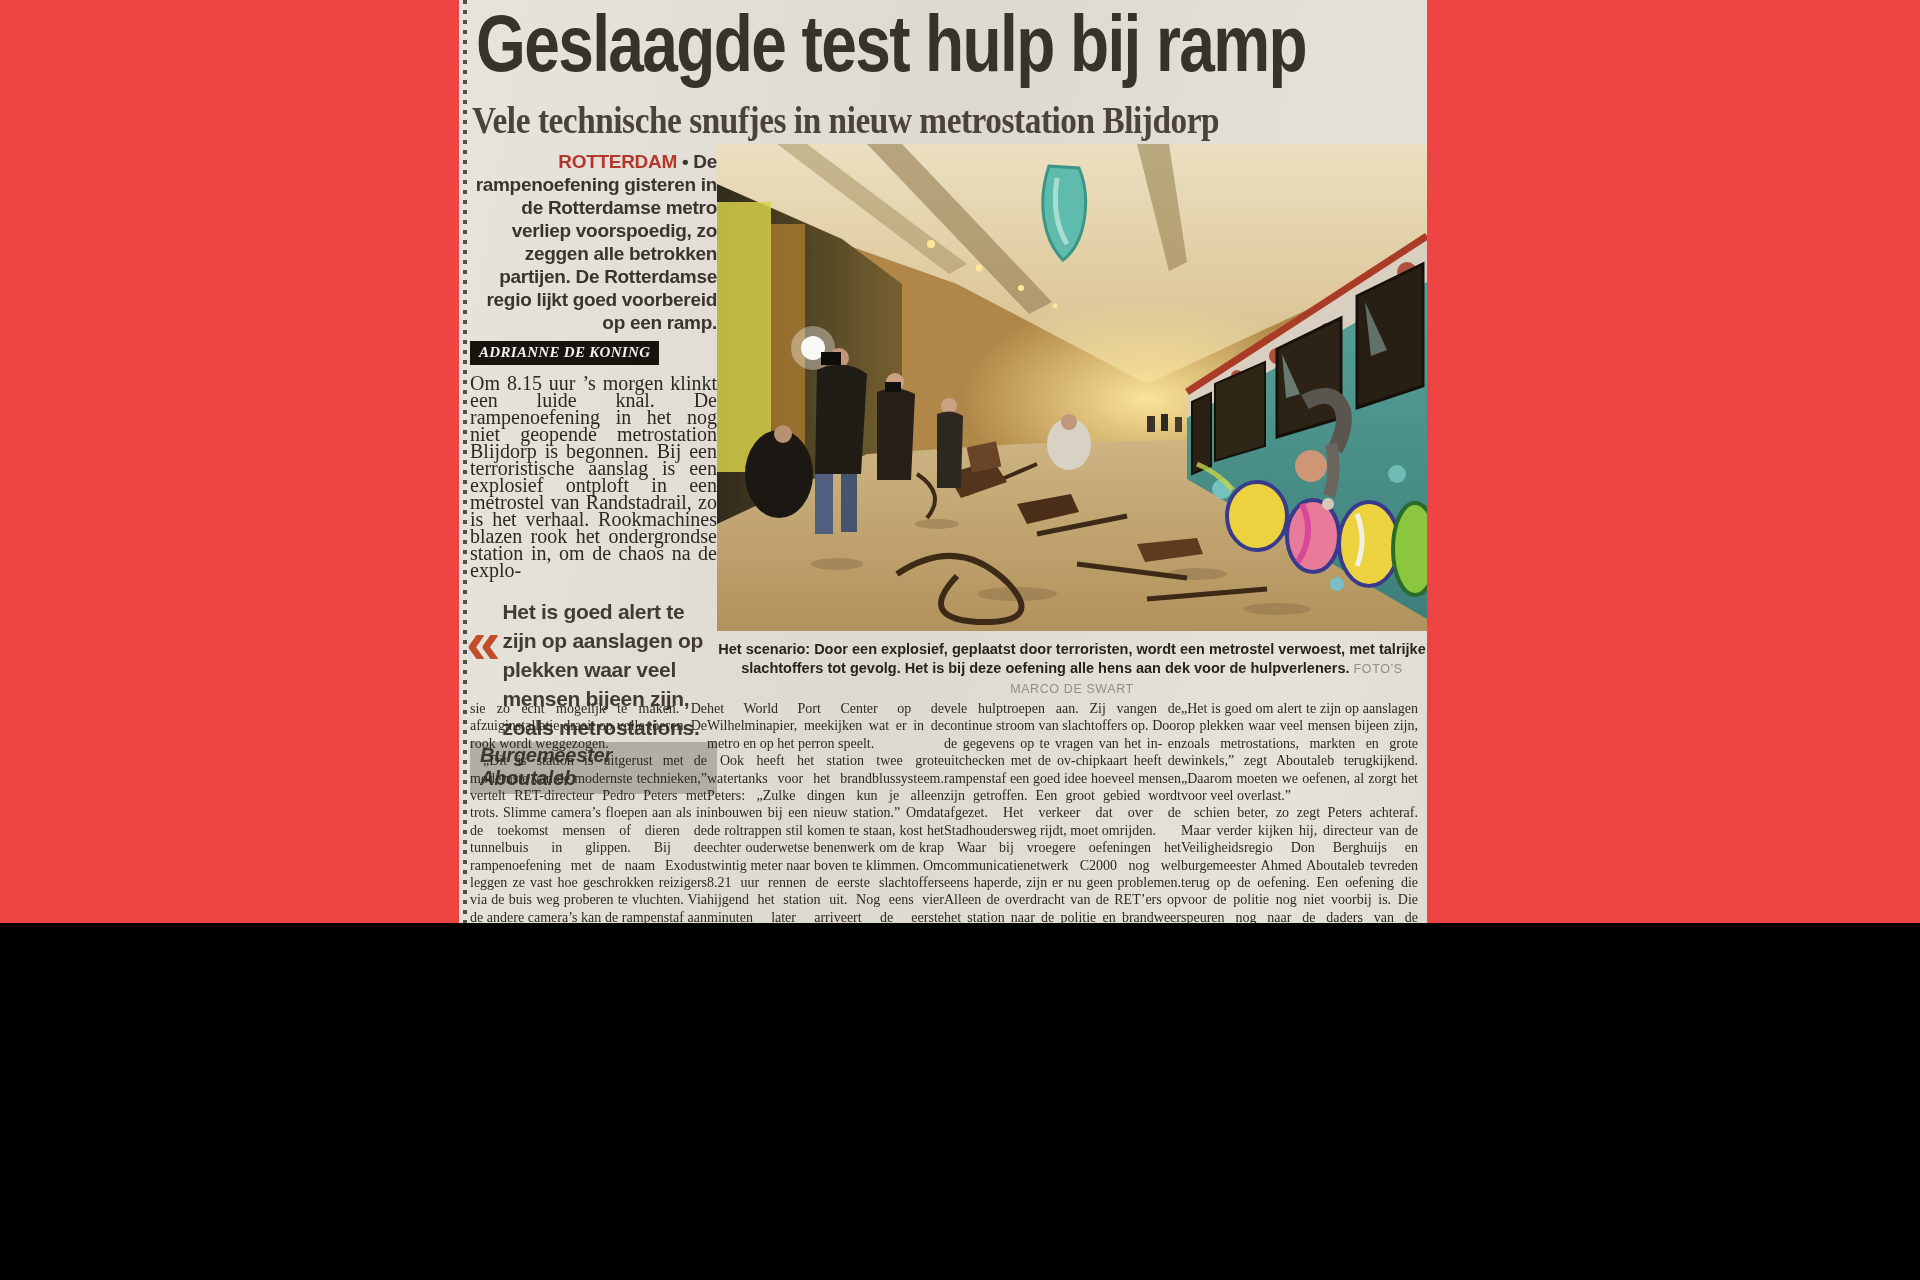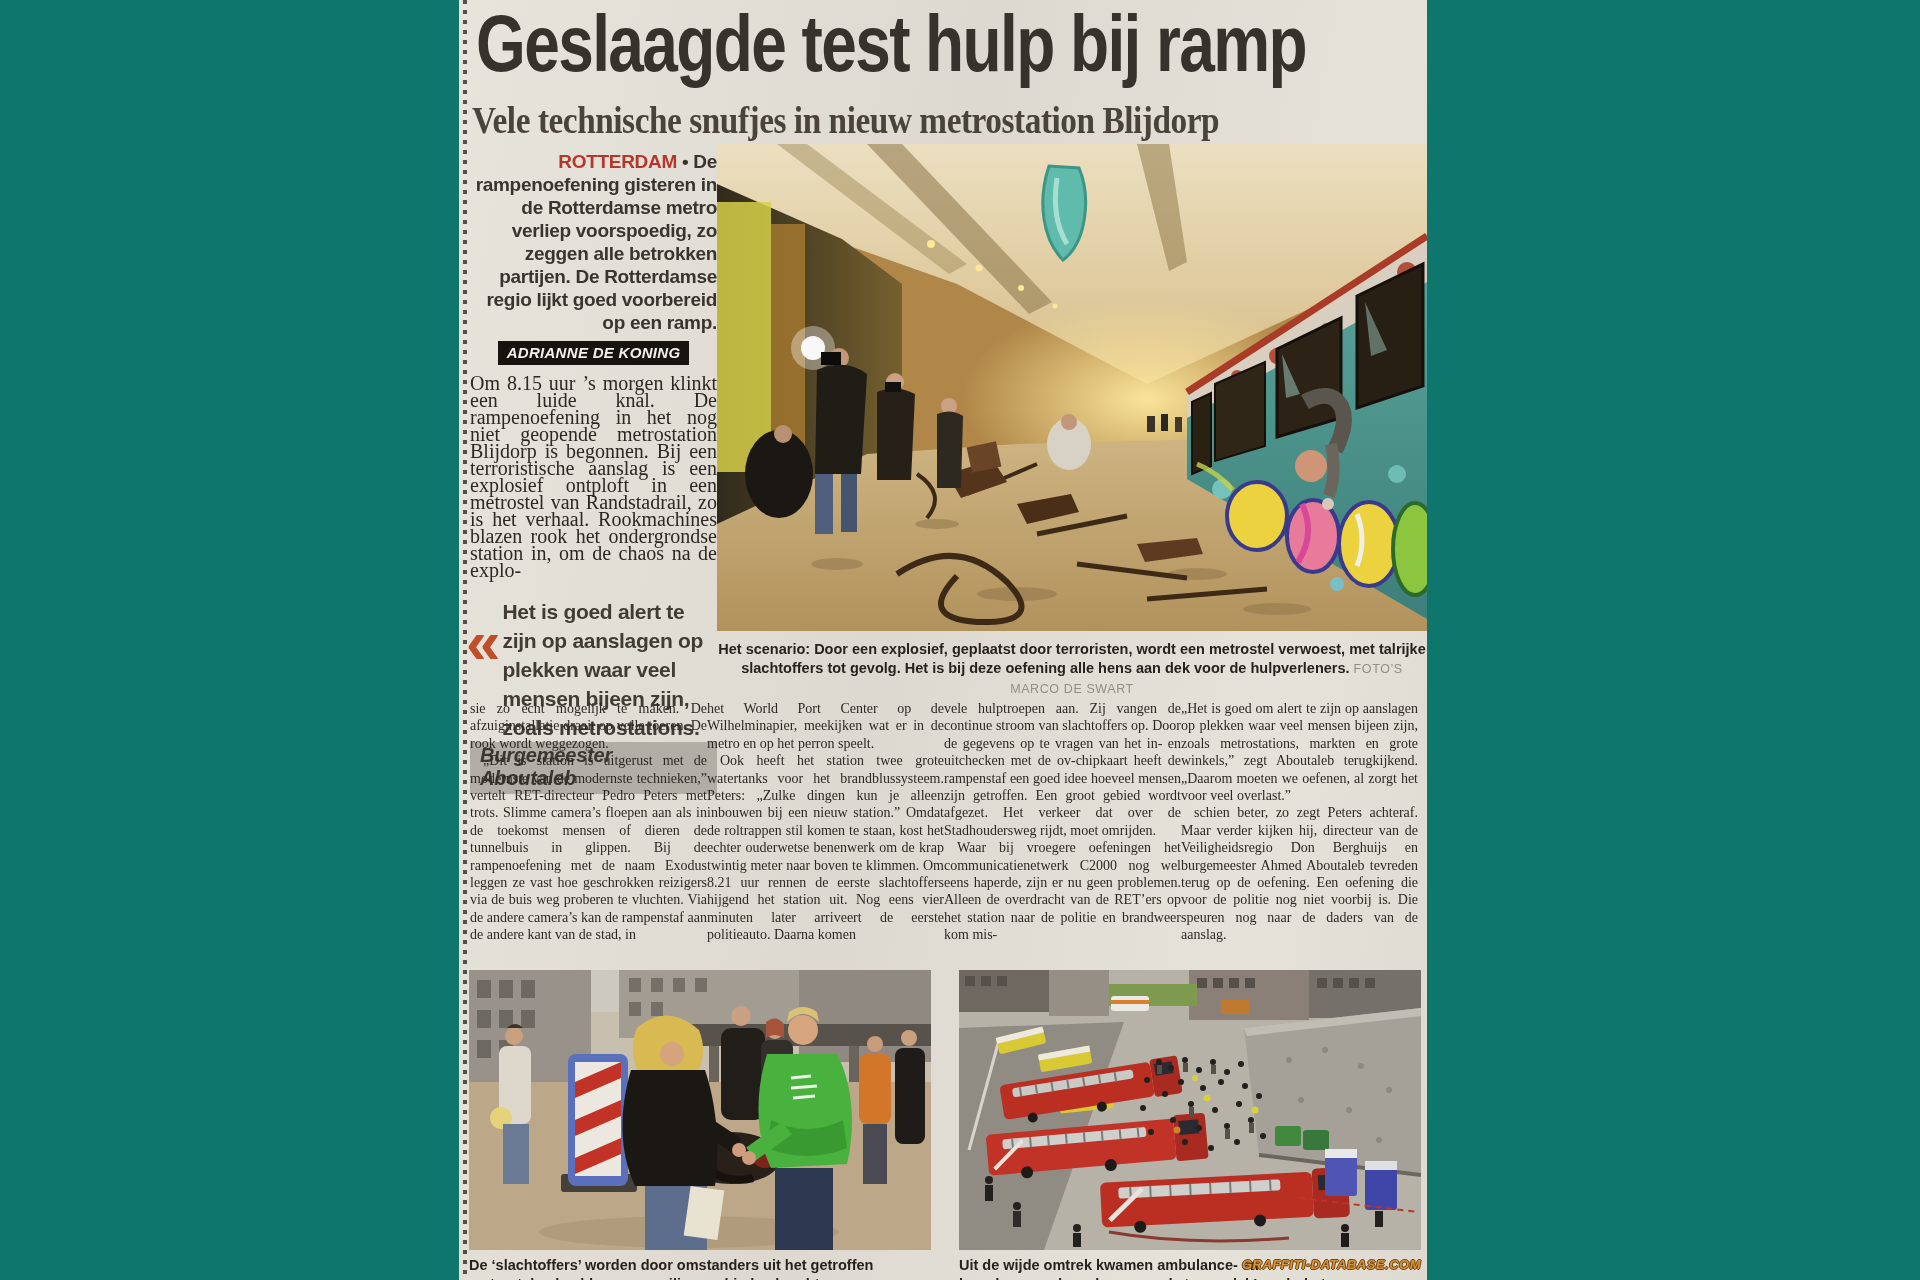--- a/index.html
+++ b/index.html
@@ -1,29 +1,29 @@
 <!DOCTYPE html>
 <html><head>
 <meta charset="utf-8">
 <style>
   html,body{margin:0;padding:0;background:#000;}
-  .canvas{position:relative;width:1920px;height:1280px;background:#0f766e;overflow:hidden;
+  .canvas{position:relative;width:1920px;height:923px;background:#ef4444;overflow:hidden;
           font-family:"Liberation Sans",sans-serif;}
   .page{position:absolute;left:459px;top:0;width:968px;height:1280px;overflow:hidden;
         background:linear-gradient(100deg,#e7e4dc 0%,#ddd9d0 45%,#e5e2da 80%,#dedad1 100%);}
   .page::before{content:"";position:absolute;left:4px;top:0;width:4px;height:100%;
         background:repeating-linear-gradient(to bottom,#2b2b28 0 4px,transparent 4px 10px);opacity:.8;}
   .headline{position:absolute;left:17px;top:2px;font-weight:bold;font-size:80px;line-height:1.05;
         color:#37322c;letter-spacing:-2px;white-space:nowrap;transform:scaleX(.8);transform-origin:left top;}
   .subheadline{position:absolute;left:13px;top:99px;font-family:"Liberation Serif",serif;font-weight:bold;
         font-size:37px;color:#4a433b;letter-spacing:-.5px;white-space:nowrap;transform:scaleX(.9);transform-origin:left top;}
   .leftcol{position:absolute;left:11px;top:150px;width:247px;}
   .lede{font-weight:bold;font-size:19px;line-height:23px;color:#3a342e;text-align:right;letter-spacing:-.3px;}
   .dateline{color:#b5362b;}
-  .byline-row{text-align:center;margin-top:7px;}
+  .byline-row{text-align:left;margin-top:7px;font-family:Liberation Serif, serif;}
   .byline{display:inline-block;background:#17130f;color:#f3f1ec;font-style:italic;font-weight:bold;
         font-size:15px;padding:3px 9px 4px;letter-spacing:.3px;}
   .body-text{font-family:"Liberation Serif",serif;font-size:20px;line-height:17px;color:#2d2823;
         text-align:justify;margin-top:10px;}
   .pullquote{display:flex;margin-top:18px;}
   .qmark{font-weight:bold;font-size:62px;line-height:1;color:#c14e28;margin:14px 2px 0 -4px;flex:0 0 auto;}
   .qtext{font-weight:bold;font-size:21px;line-height:29px;color:#413b34;letter-spacing:-.3px;margin-left:0;}
   .attribution{background:#b2aea6;color:#3b3630;font-style:italic;font-weight:bold;
         font-size:20px;padding:2px 10px 4px;letter-spacing:-.2px;}
   .photo{position:absolute;overflow:hidden;background:#888;}

